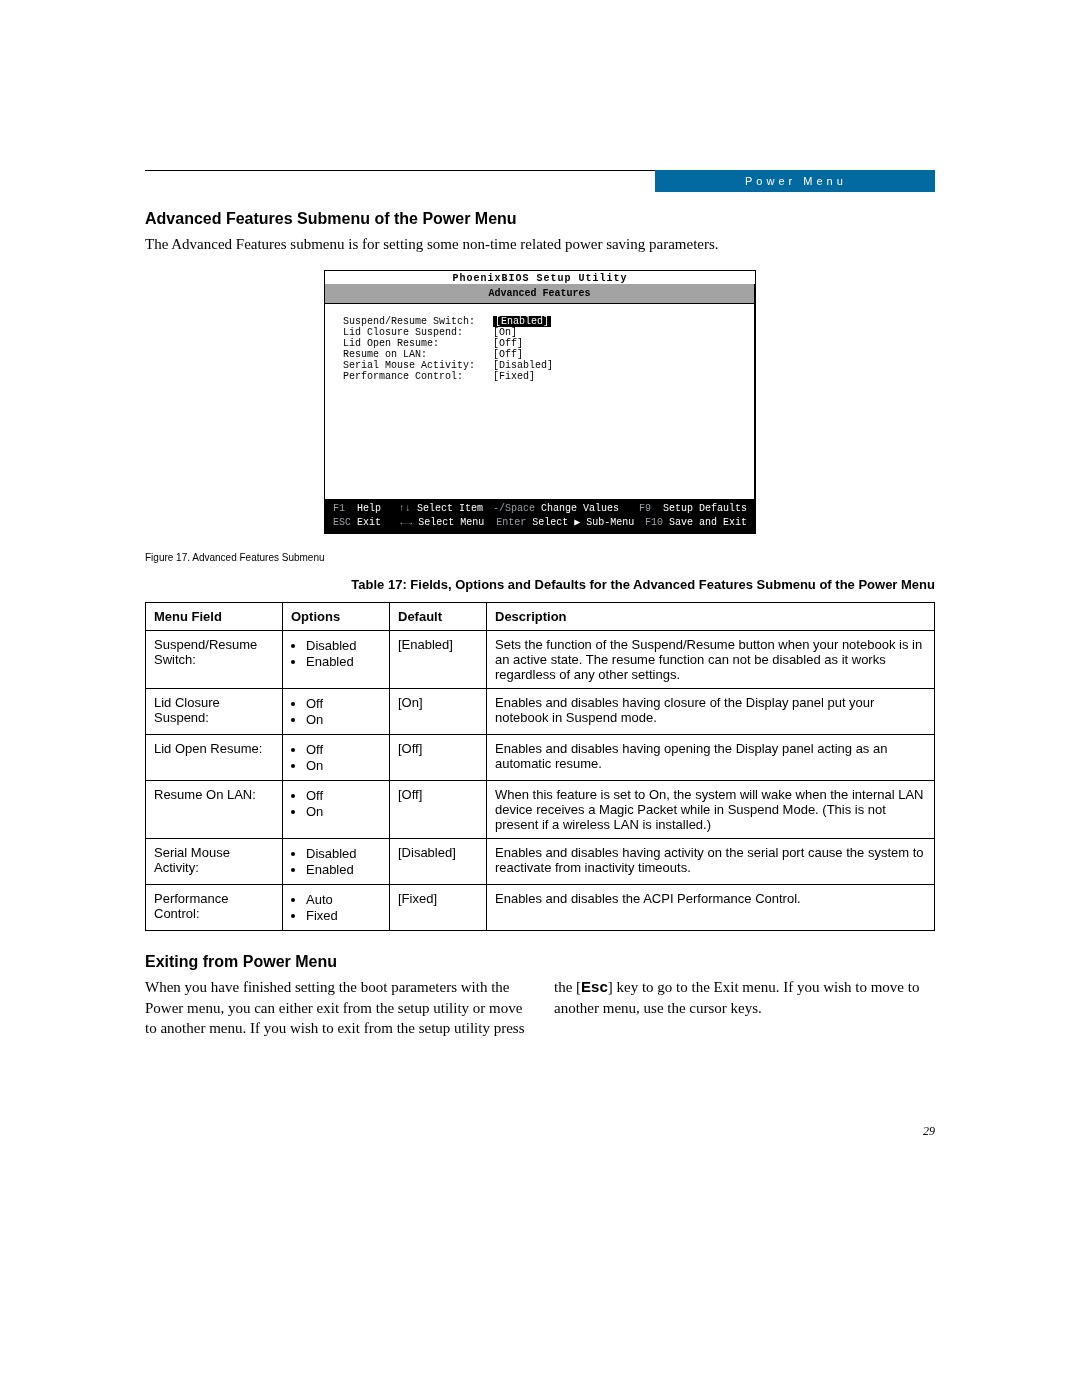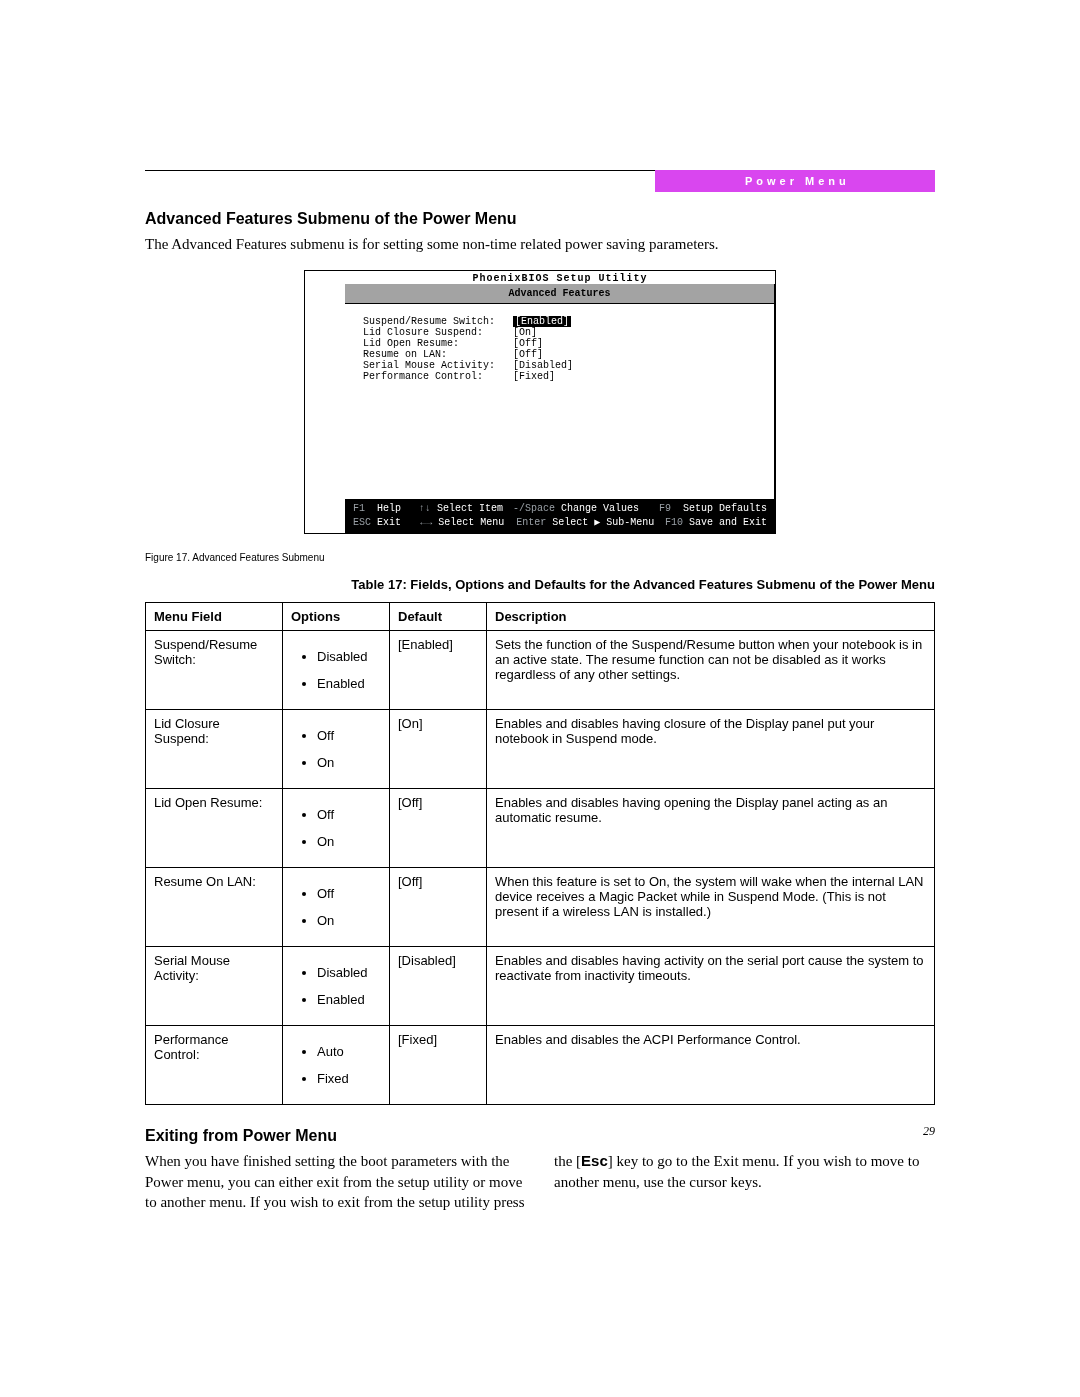--- a/index.html
+++ b/index.html
@@ -22,24 +22,24 @@
     left: 145px;
     right: 145px;
     border-top: 1px solid #000;
   }
   .blackbar {
     position: absolute;
     top: 170px;
     right: 145px;
     width: 280px;
     height: 22px;
-    background: #d946ef;
+    background: #0369a1;
     color: #fff;
     font-family: Arial, Helvetica, sans-serif;
-    font-weight: bold;
+    font-weight: normal;
     font-size: 11px;
     letter-spacing: 4px;
     display: flex;
     align-items: center;
     padding-left: 90px;
     box-sizing: border-box;
   }
   .content {
     position: absolute;
     top: 210px;
@@ -60,21 +60,20 @@
   }
   
   .bios {
     width: 430px;
     margin: 0 auto 18px auto;
     border: 1px solid #000;
     font-family: "Courier New", monospace;
     font-size: 10px;
     color: #000;
     background: #fff;
-    padding-left: 40px;
   }
   .bios-title {
     text-align: center;
     padding: 2px 0 0 0;
     font-weight: bold;
     letter-spacing: 1px;
   }
   .bios-tabrow {
     text-align: center;
     background: #d9d9d9;
@@ -156,21 +155,21 @@
     border: 1px solid #000;
     padding: 6px 8px;
     vertical-align: top;
     text-align: left;
   }
   table.fields th { font-weight: bold; }
   .col-menu { width: 120px; }
   .col-opt  { width: 90px; }
   .col-def  { width: 80px; }
   ul.opts { margin: 0; padding-left: 14px; }
-  ul.opts li { margin: 12px; }
+  ul.opts li { margin: 1px; }
   .twocol {
     column-count: 2;
     column-gap: 28px;
     font-family: "Minion Pro", "Times New Roman", serif;
     font-size: 15px;
     line-height: 1.35;
   }
   .twocol b.key {
     font-family: Arial, Helvetica, sans-serif;
     font-weight: bold;

